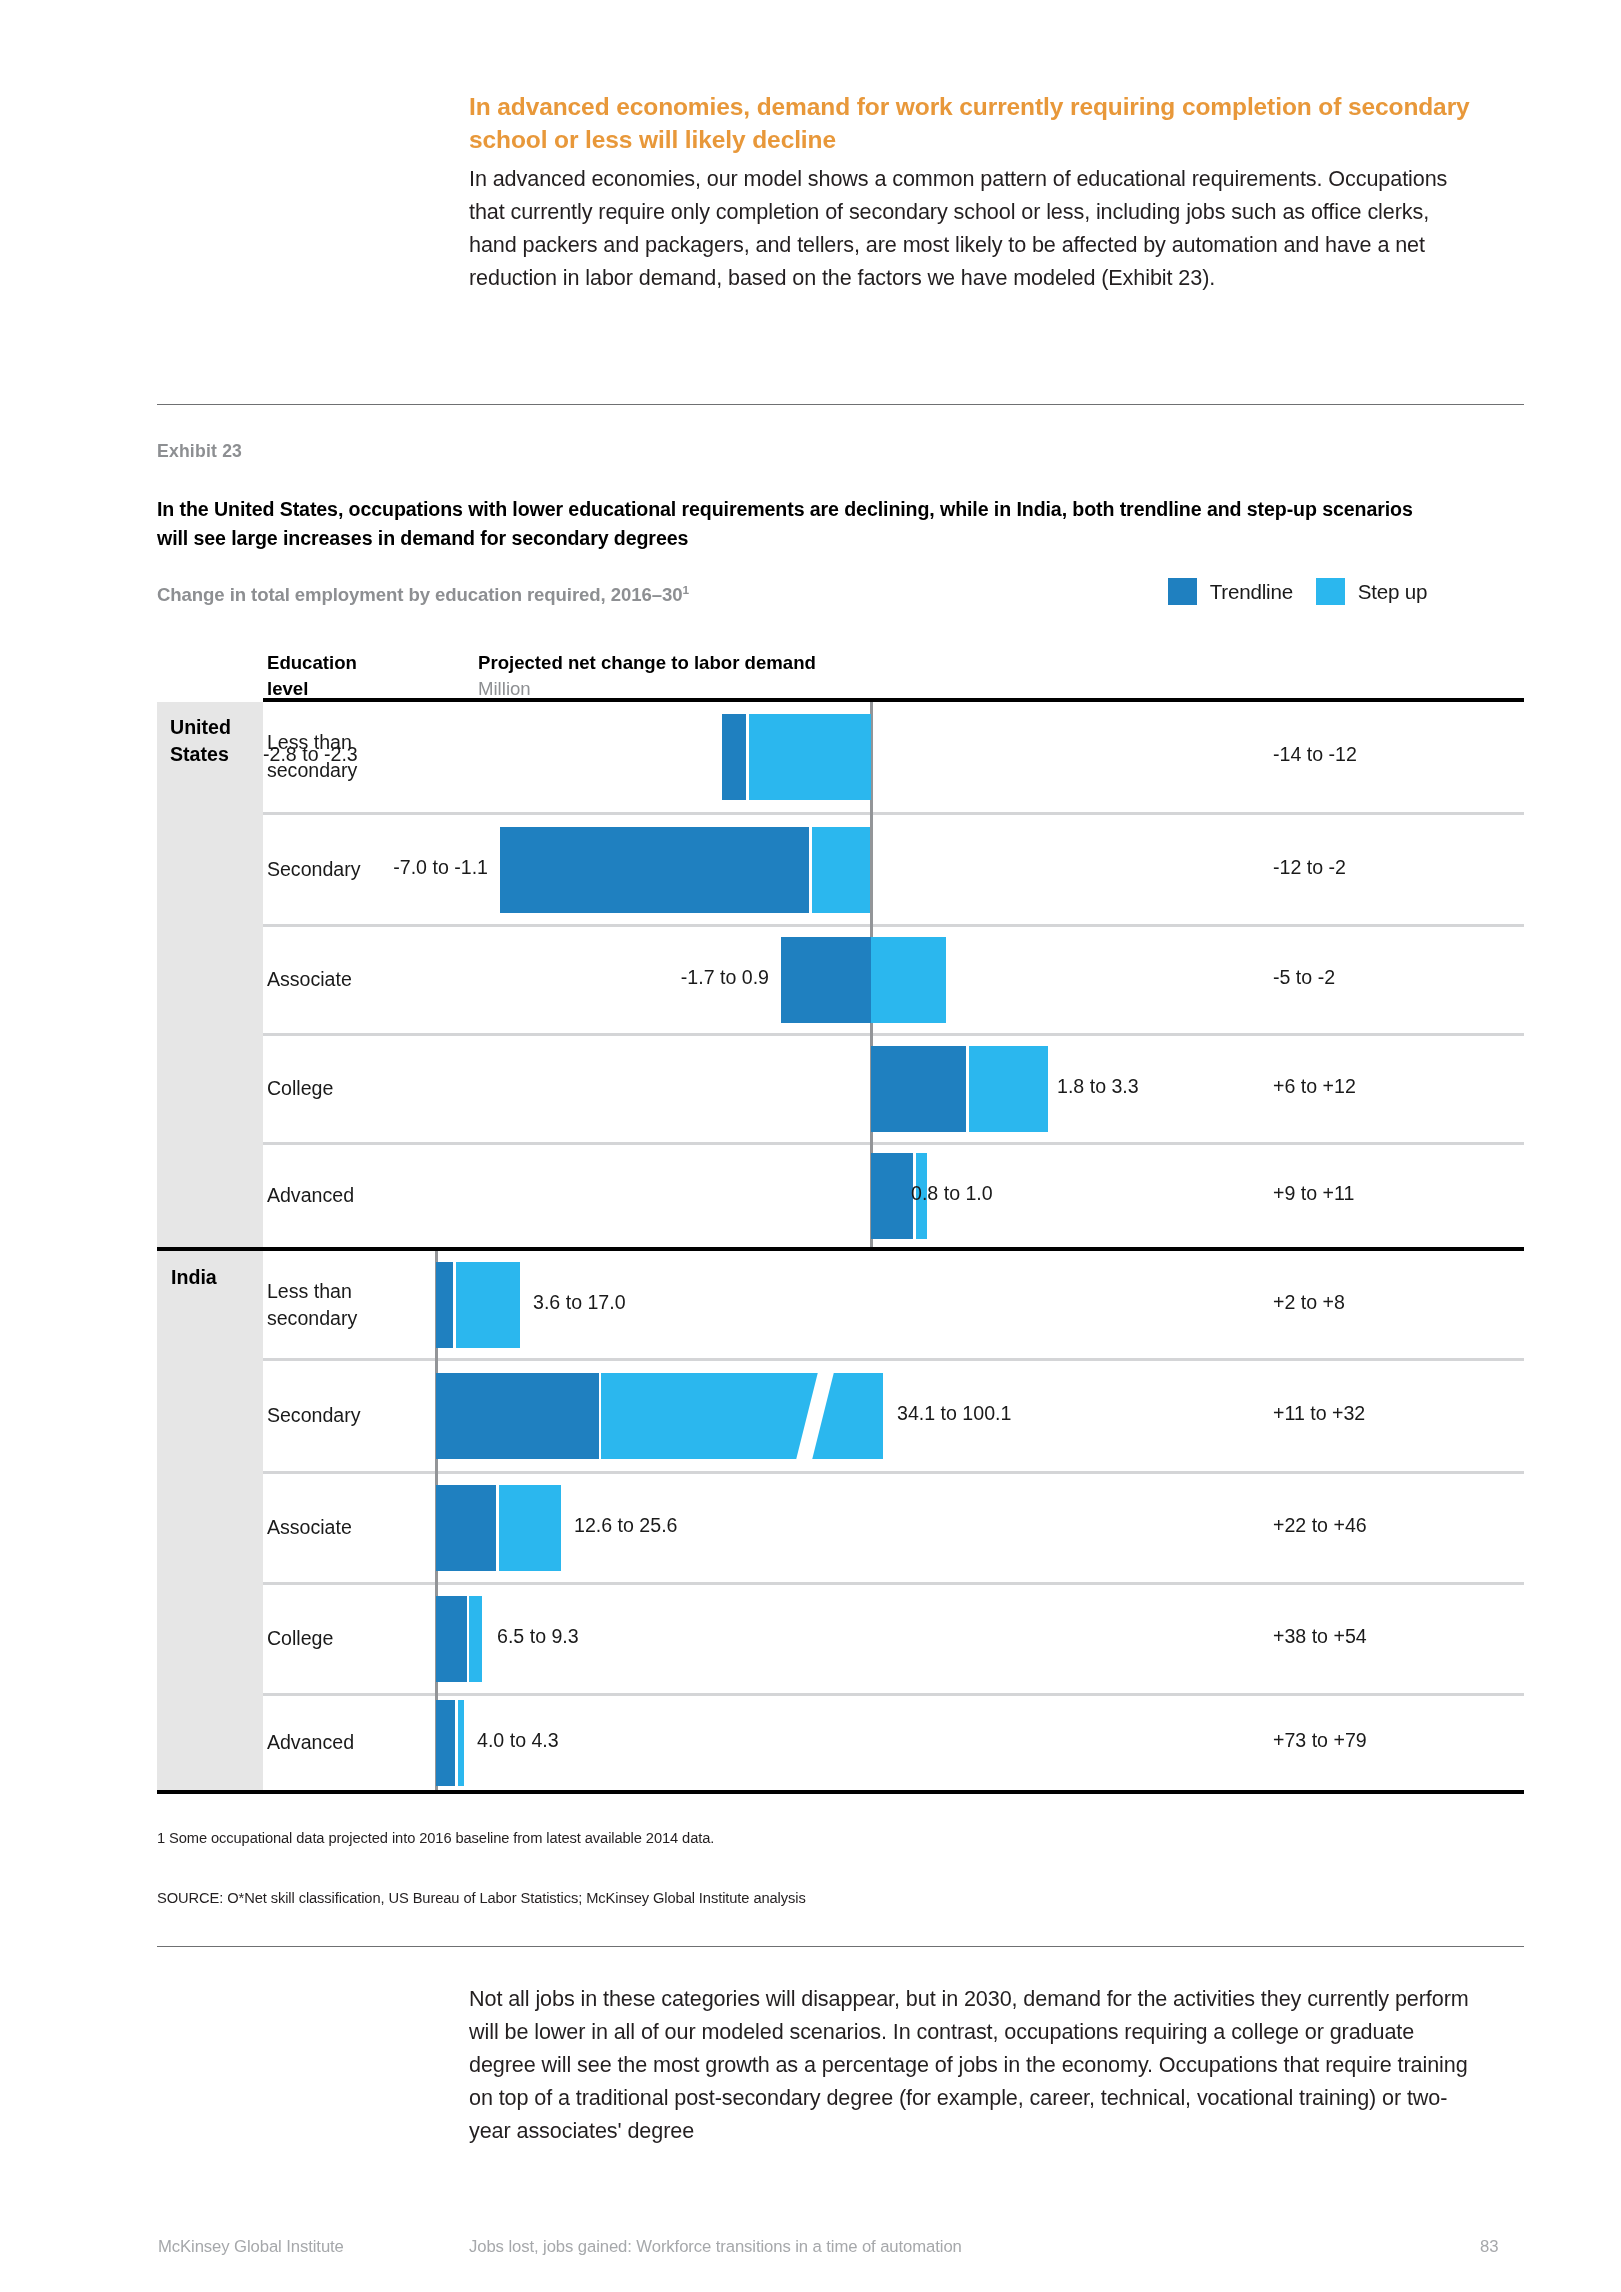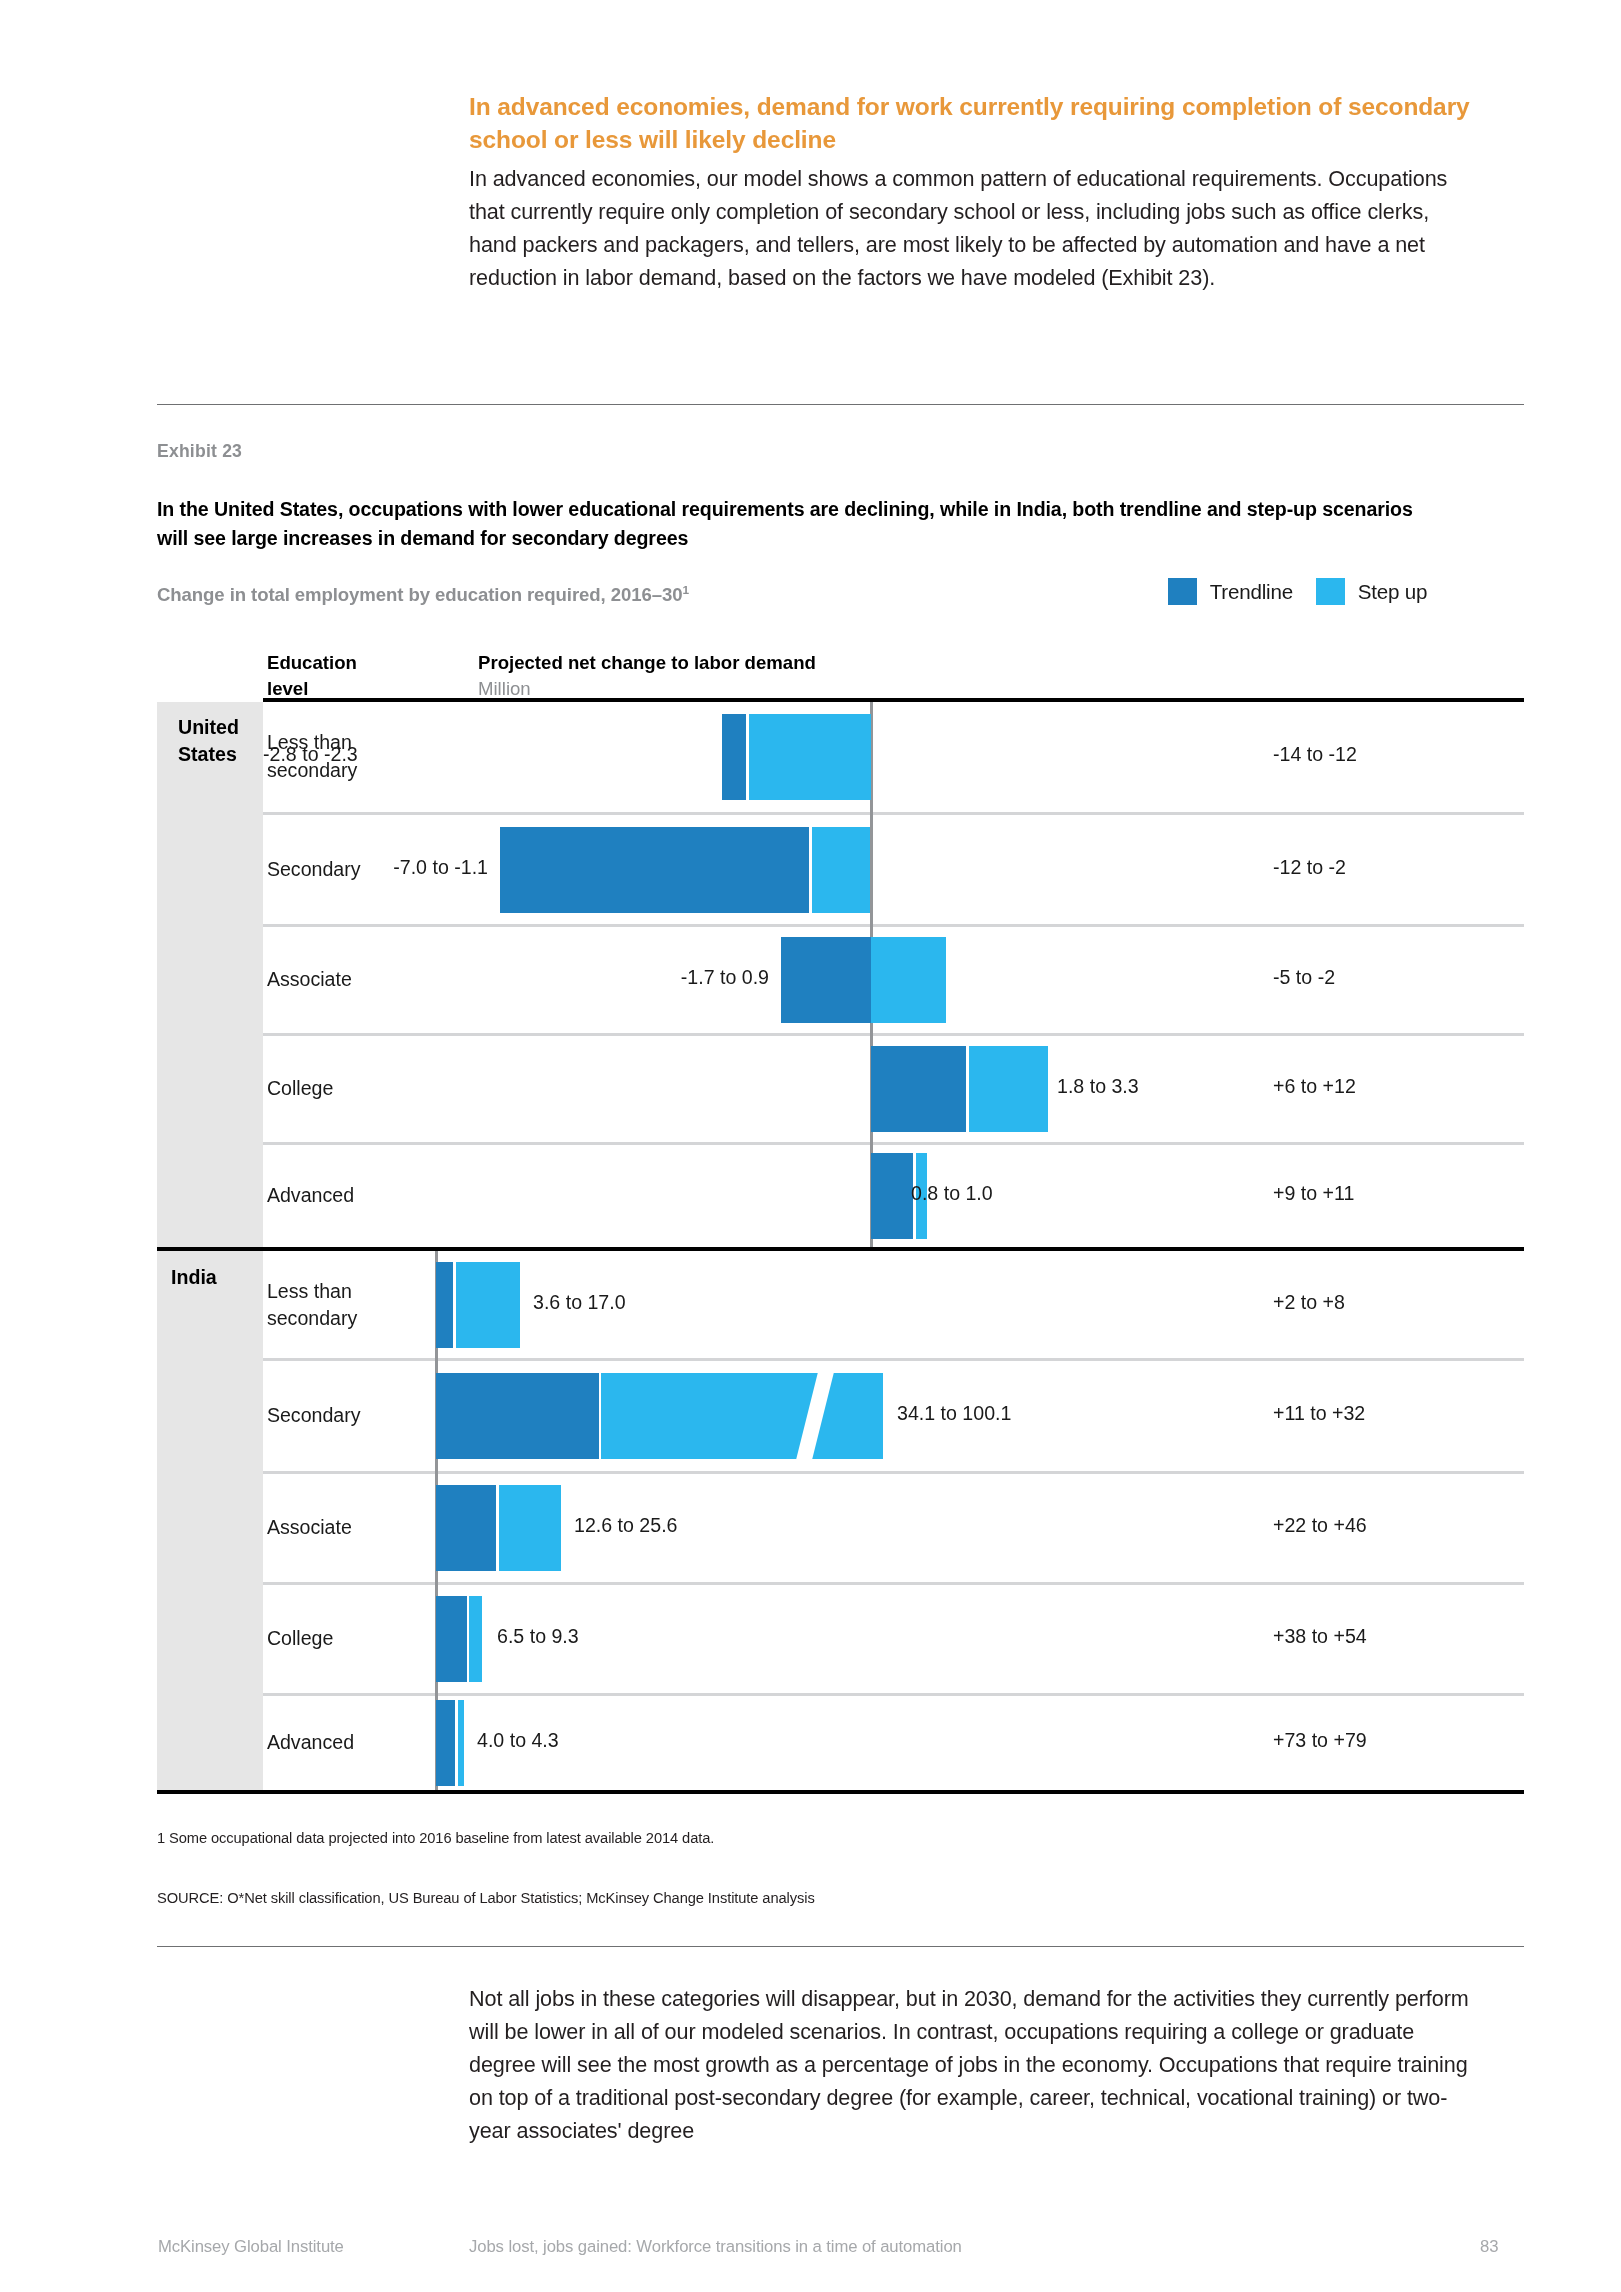--- a/index.html
+++ b/index.html
@@ -44,21 +44,21 @@
   #ch-proj{left:434px;width:510px;margin-left:44px;}
   #ch-pct{left:1272px;width:294px;}
   .band-top{position:absolute;left:263px;top:698px;width:1261px;height:3.9px;background:#000;}
   .band-mid{position:absolute;left:157px;top:1247px;width:1367px;height:3.9px;background:#000;}
   .band-bot{position:absolute;left:157px;top:1790px;width:1367px;height:3.9px;background:#000;}
 
   .greyband{position:absolute;left:157px;width:106px;background:#e6e6e6;}
   #gb-us{top:702px;height:545px;}
   #gb-in{top:1251px;height:539px;}
   .region-label{position:absolute;font-size:19.6px;font-weight:bold;color:#000;line-height:26.5px;}
-  #rl-us{left:178px;top:714px;width:98px;}
+  #rl-us{left:170px;top:714px;width:98px;}
   #rl-in{left:171px;top:1264px;width:98px;}
 
   .rowsep{position:absolute;left:263px;width:1261px;height:2.9px;background:#d4d5d7;}
 
   .row{position:absolute;left:263px;width:1261px;}
   .row .edu{
     position:absolute;left:3.9px;font-size:19.6px;color:#1a1a1a;line-height:27.4px;
   }
   .row .pct{
     position:absolute;left:1010px;width:294px;font-size:19.6px;color:#1a1a1a;text-align:left;
@@ -212,21 +212,21 @@
       <div class="row" style="top: 1696px; height: 94px;">
         <div class="edu" style="width: 127px; top: 33px;">Advanced</div>
         <div class="pct" style="top: 33px;">+73 to +79</div>
         <div class="bar t" style="left: 173px; width: 19px; top: 3.9px; height: 86px;"></div>
         <div class="bar s" style="left: 195px; width: 5.9px; top: 3.9px; height: 86px;"></div>
         <div class="vlabel" style="top: 33px; left: 214px;">4.0 to 4.3</div>
       </div>
     </div>
 
   <div class="fn" id="fn1">1  Some occupational data projected into 2016 baseline from latest available 2014 data.</div>
-  <div class="fn" id="fn2">SOURCE: O*Net skill classification, US Bureau of Labor Statistics; McKinsey Change Institute analysis</div>
+  <div class="fn" id="fn2">SOURCE: O*Net skill classification, US Bureau of Labor Statistics; McKinsey Global Institute analysis</div>
 
   <div class="rule-mid"></div>
 
   <div class="outro">
     <p>Not all jobs in these categories will disappear, but in 2030, demand for the activities they currently perform will be lower in all of our modeled scenarios. In contrast, occupations requiring a college or graduate degree will see the most growth as a percentage of jobs in the economy. Occupations that require training on top of a traditional post-secondary degree (for example, career, technical, vocational training) or two-year associates' degree</p>
   </div>
 
   <div class="footer" id="ft-left">McKinsey Global Institute</div>
   <div class="footer" id="ft-mid">Jobs lost, jobs gained: Workforce transitions in a time of automation</div>
   <div class="footer" id="ft-page">83</div>

